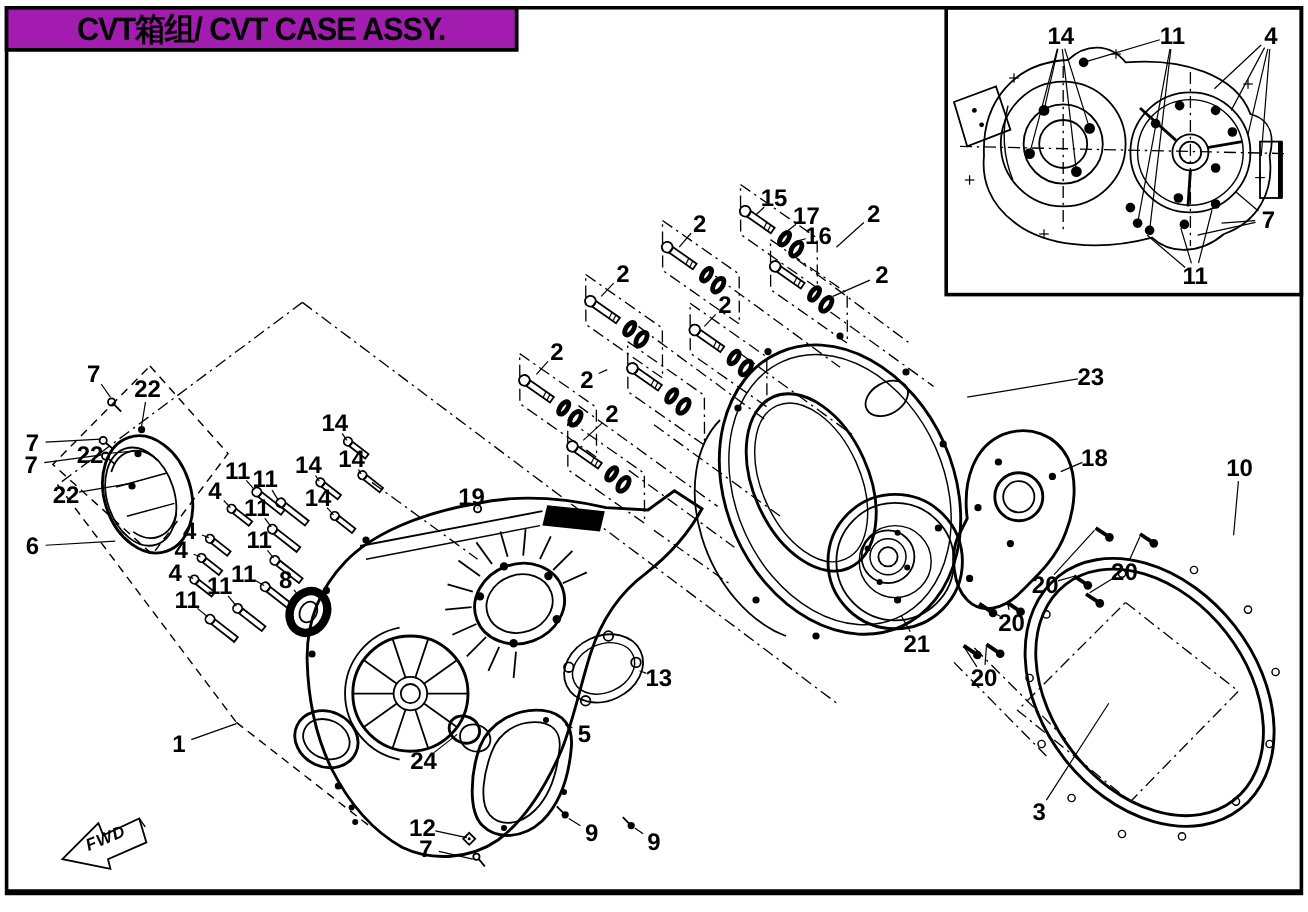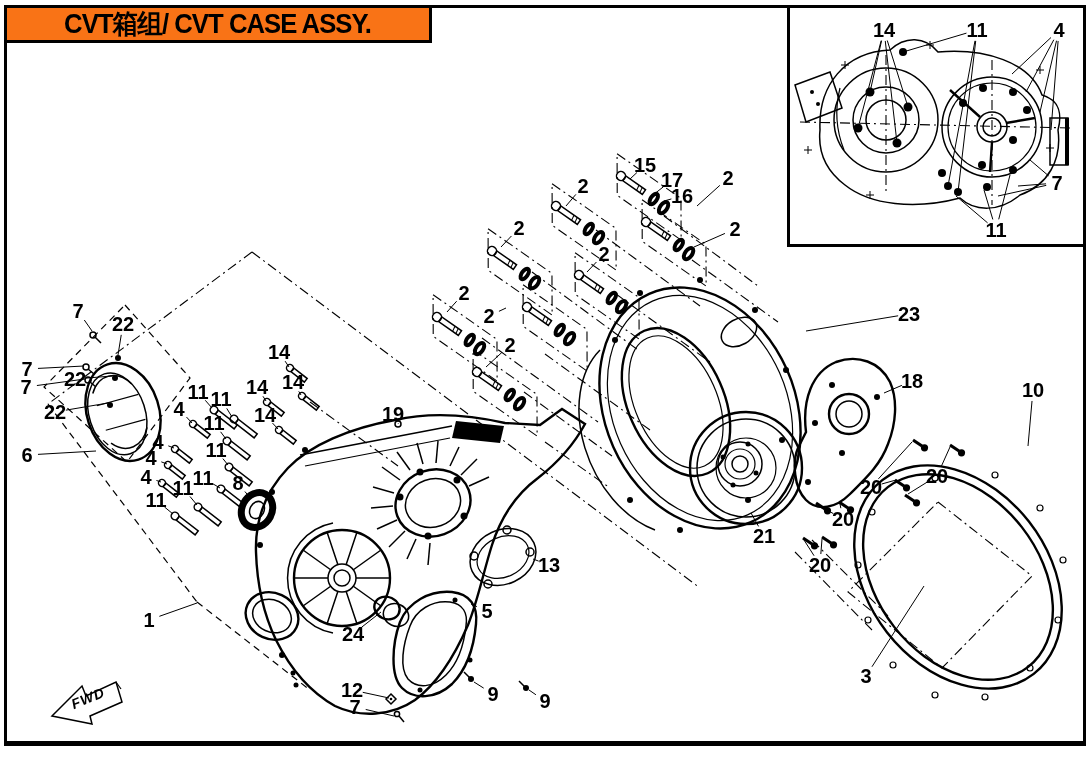--- a/index.html
+++ b/index.html
@@ -1,20 +1,20 @@
 <!DOCTYPE html>
 <html><head>
 <meta charset="utf-8">
 <style>
   html,body{margin:0;padding:0;background:#888;}
   .page{position:relative;width:1090px;height:760px;background:#fff;overflow:hidden;
         font-family:"Liberation Sans",sans-serif;}
   .page-border{position:absolute;left:4px;top:5px;width:1082px;height:741px;
         border:3px solid #000;border-bottom-width:5px;box-sizing:border-box;pointer-events:none;}
-  .title-box{position:absolute;left:4px;top:5px;width:428px;height:38px;background:#f97316;
+  .title-box{position:absolute;left:4px;top:5px;width:428px;height:38px;background:#a21caf;
         border:3px solid #000;box-sizing:border-box;display:flex;align-items:center;justify-content:center;}
   .title-box span{font-size:27px;font-weight:bold;letter-spacing:-1px;transform:scaleX(.95);white-space:nowrap;}
   .inset-box{position:absolute;left:787px;top:5px;width:299px;height:242px;
         border:3px solid #000;box-sizing:border-box;}
   .fwd-label{position:absolute;left:63px;top:690px;width:50px;text-align:center;
         font-size:14px;font-style:italic;font-weight:bold;transform:rotate(-22deg);letter-spacing:1px;}
   svg{position:absolute;left:0;top:0;}
   svg *{vector-effect:none;}
   .callout{font-family:"Liberation Sans",sans-serif;font-size:20px;font-weight:bold;fill:#000;
         text-anchor:middle;}

